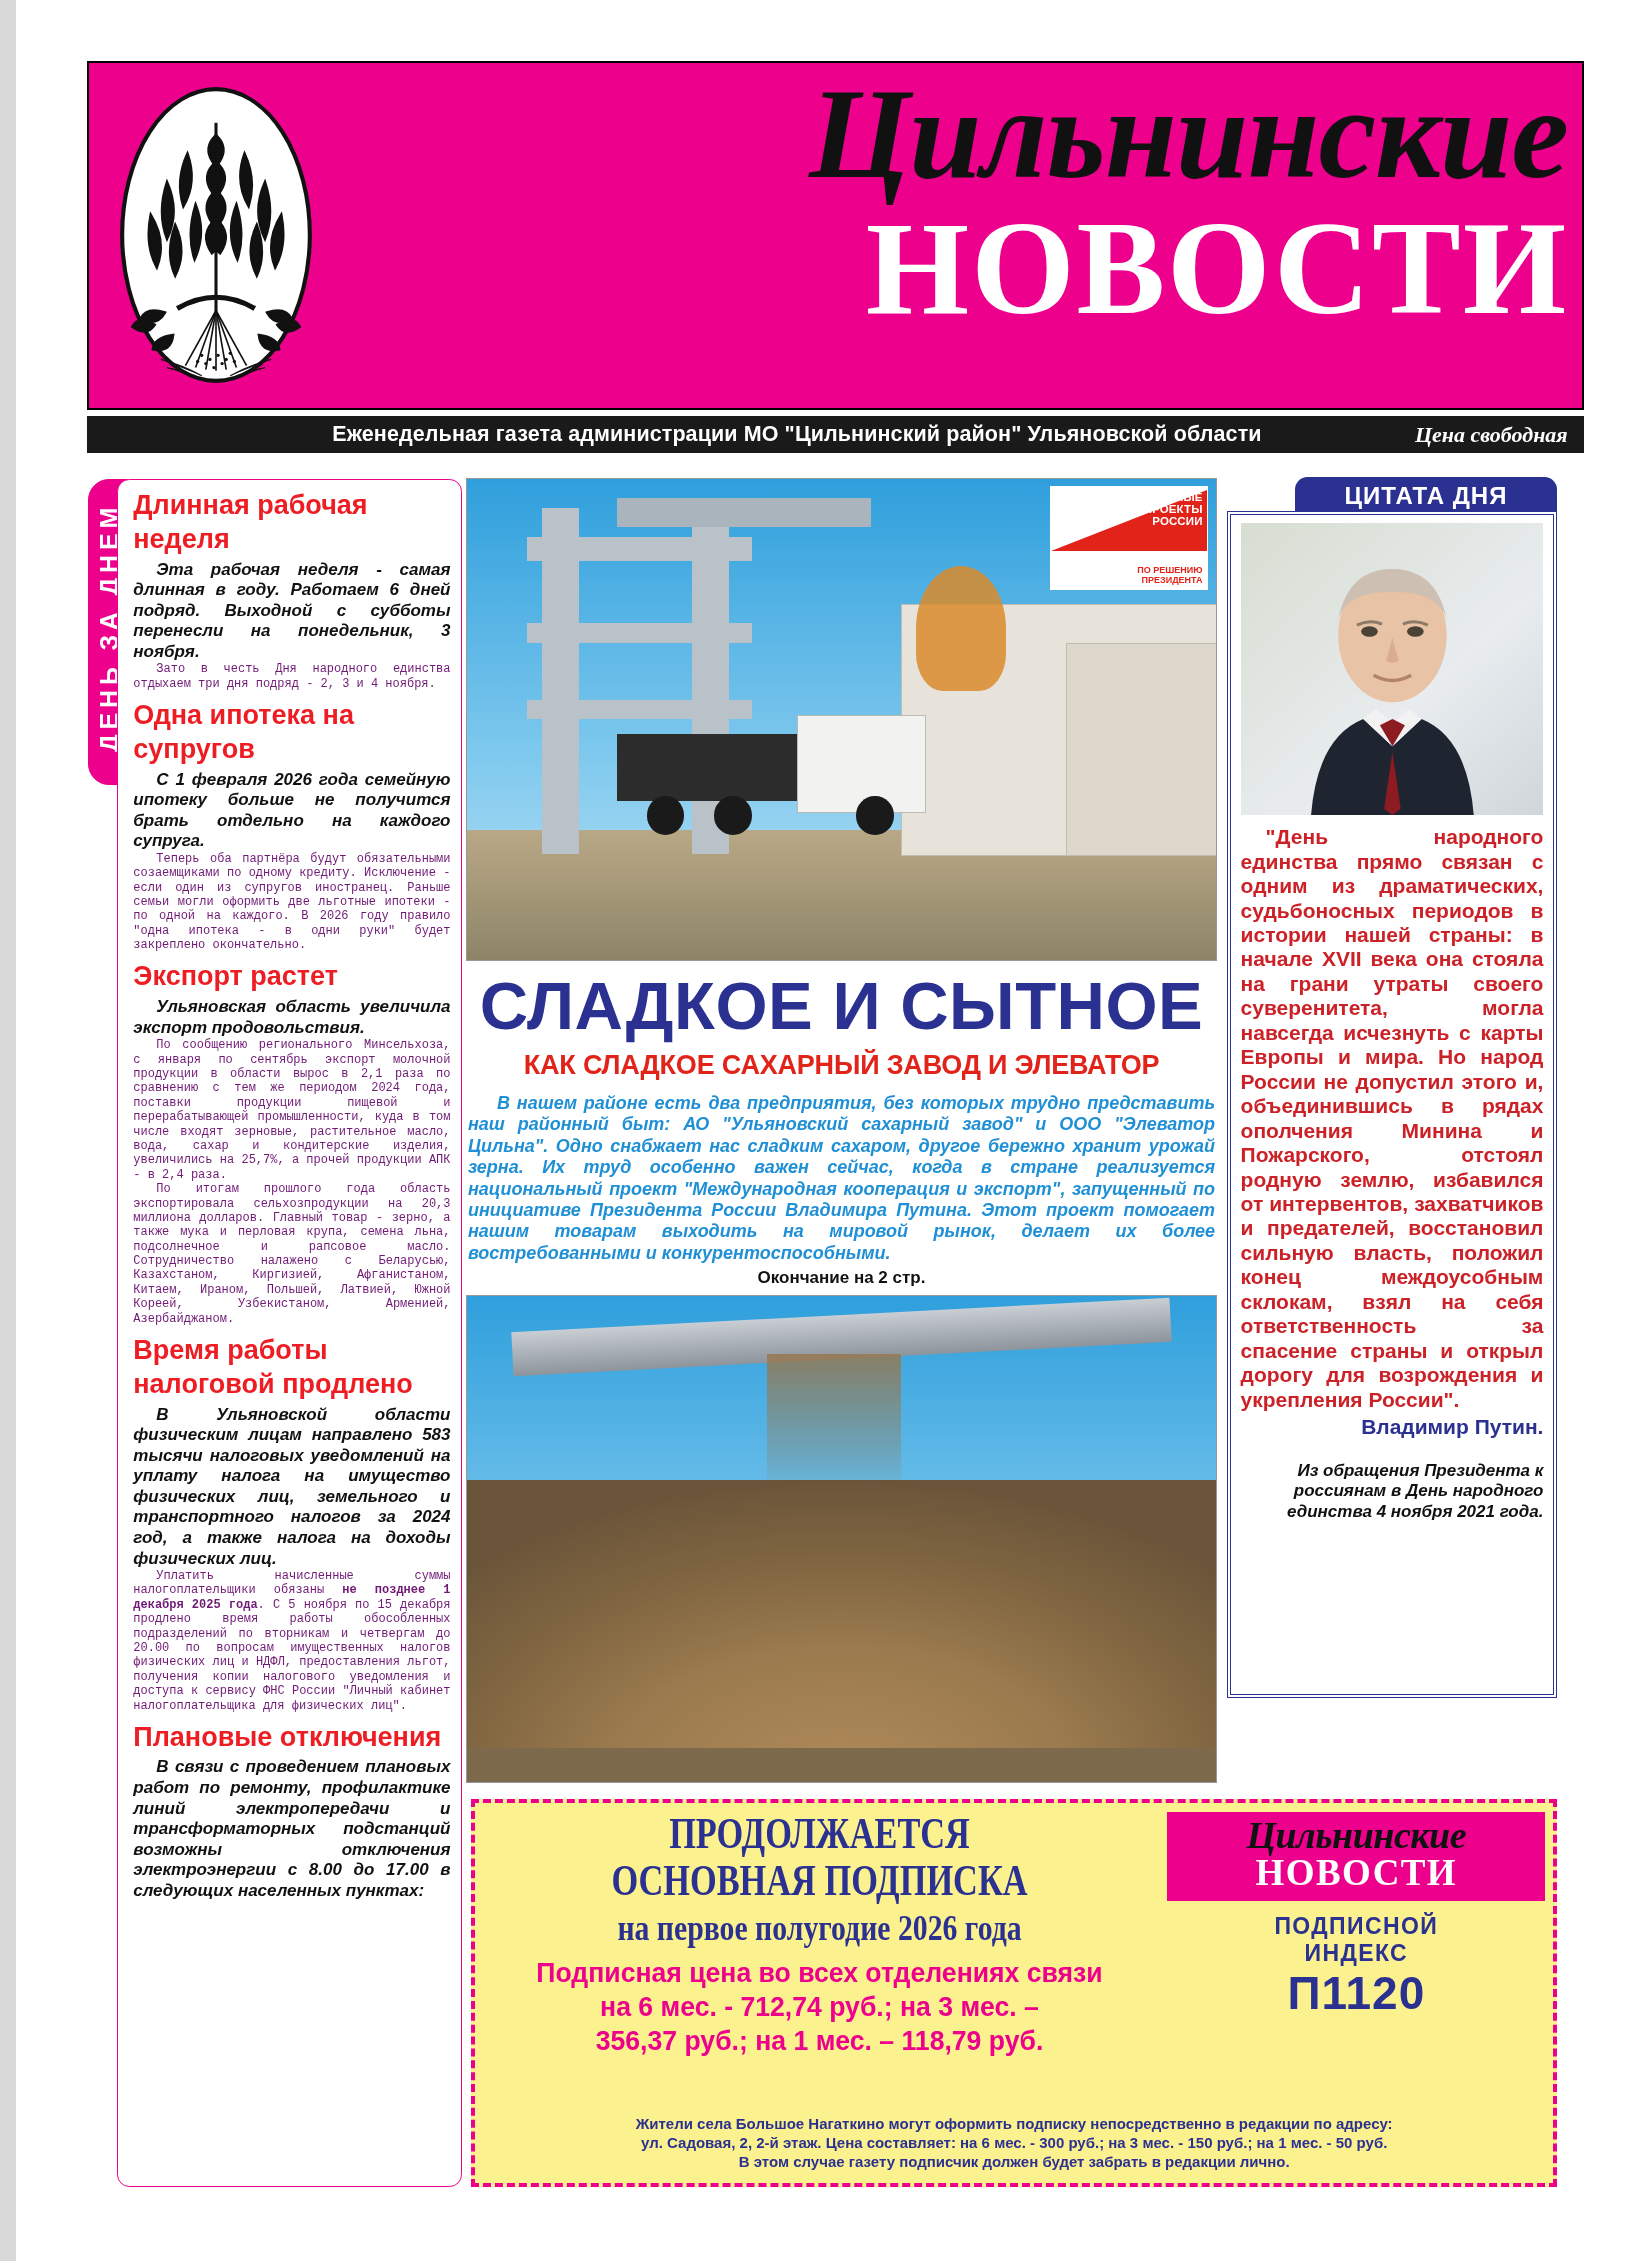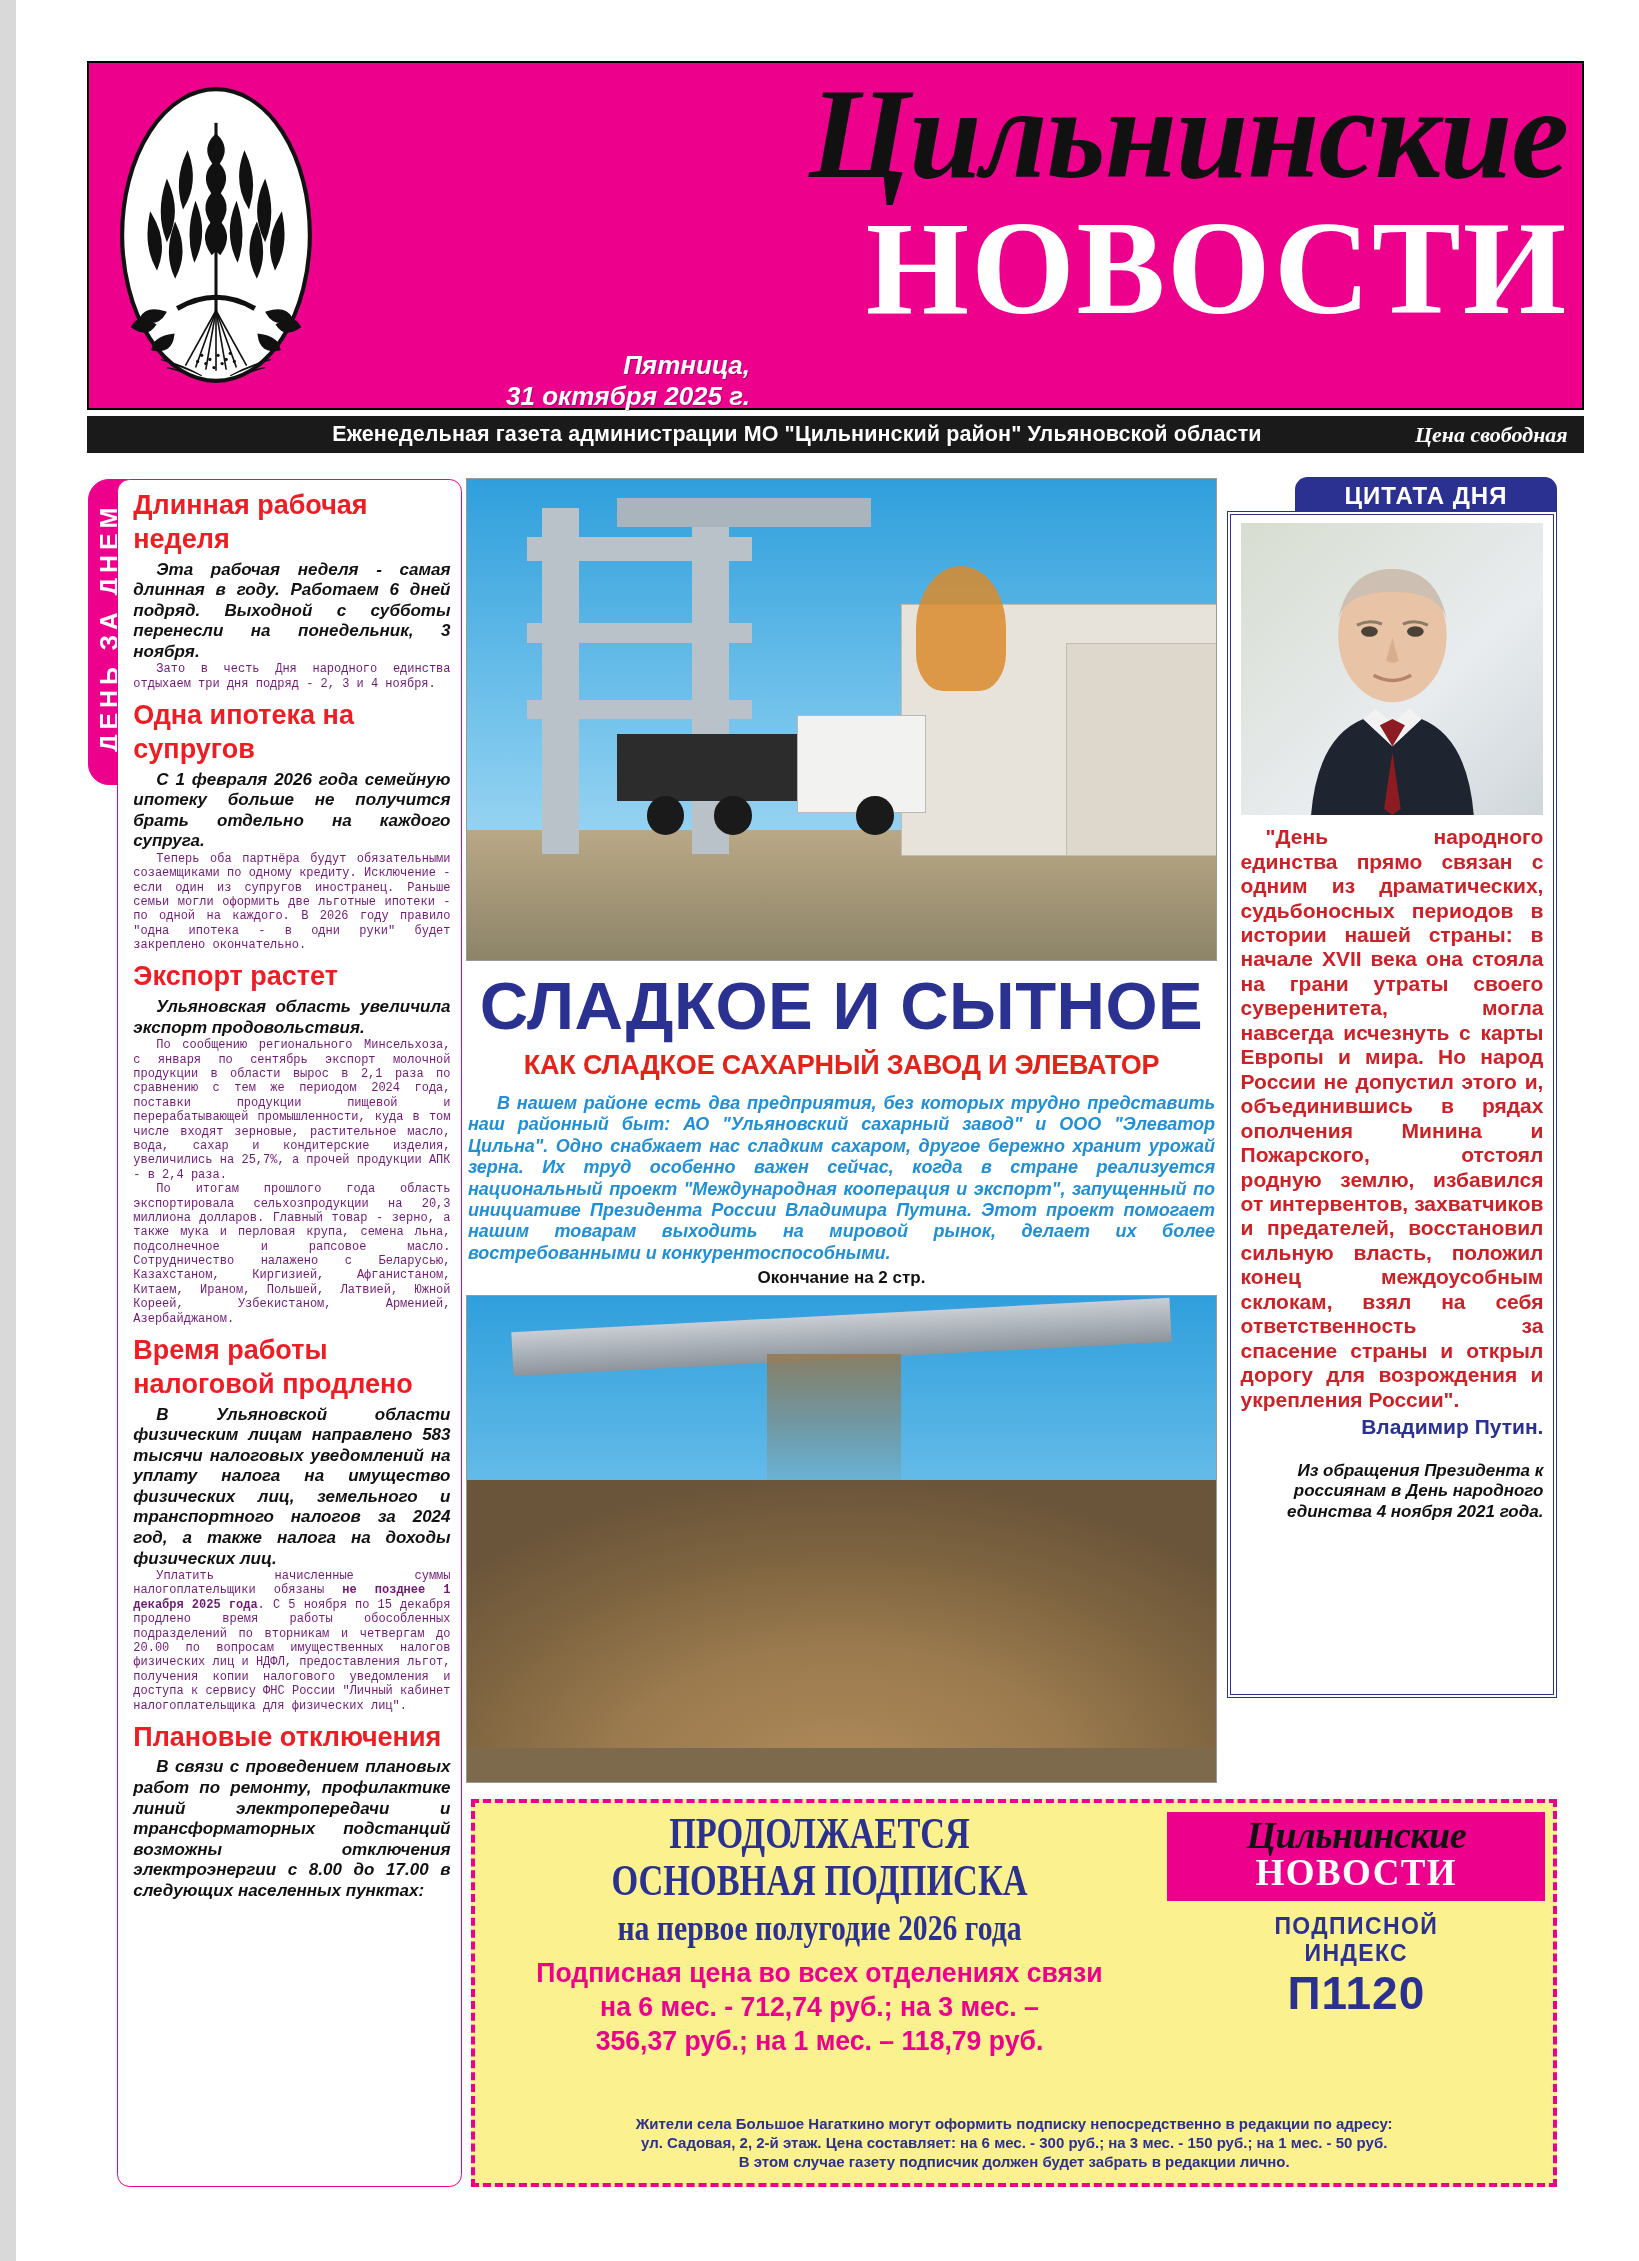--- a/index.html
+++ b/index.html
@@ -326,25 +326,20 @@
             <circle cx="82" cy="274" r="1.6"></circle>
           <circle cx="114" cy="266" r="1.6"></circle>
             <circle cx="118" cy="274" r="1.6"></circle>
         </g>
       </svg>
     </div>
 
     <div class="mh-title1">Цильнинские</div>
     <div class="mh-title2">НОВОСТИ</div>
 
-    <div class="mh-date">
-      <div>Пятница,</div>
-      <div>31 октября 2025 г.</div>
-      <div>№44 (1363)</div>
-    </div>
   </div>
 
   <div class="subbar">
     <div class="left">Еженедельная газета администрации МО "Цильнинский район" Ульяновской области</div>
     <div class="right">Цена свободная</div>
   </div>
 
   <div class="sidebar">
     <div class="sb-tab">
       <span>ДЕНЬ ЗА ДНЕМ</span>
@@ -387,20 +382,34 @@
       <div class="tower" style="left:8%;top:30%;width:30%;height:4%;"></div>
       <div class="tower" style="left:8%;top:46%;width:30%;height:4%;"></div>
       <div class="tower" style="left:20%;top:4%;width:34%;height:6%;background:#aab4bc;"></div>
       <div class="truck-bed" style="left:20%;top:53%;width:26%;height:14%;"></div>
       <div class="truck-cab" style="left:44%;top:49%;width:17%;height:20%;"></div>
       <div class="wheel" style="left:24%;top:66%;width:5%;height:8%;"></div>
       <div class="wheel" style="left:33%;top:66%;width:5%;height:8%;"></div>
       <div class="wheel" style="left:52%;top:66%;width:5%;height:8%;"></div>
       <div style="position:absolute;left:60%;top:18%;width:12%;height:26%;background:#d98b2b;border-radius:50% 50% 30% 30%;opacity:.85;"></div>
 
+      <div class="np-logo">
+        <svg class="np-red" viewBox="0 0 330 128" preserveAspectRatio="none">
+          <polygon points="0,128 330,0 330,128" fill="#e2231a"></polygon>
+        </svg>
+        <div class="np-txt">
+          <div>НАЦИОНАЛЬНЫЕ</div>
+          <div>ПРОЕКТЫ</div>
+          <div>РОССИИ</div>
+        </div>
+        <div class="np-sub">
+          <div>ПО РЕШЕНИЮ</div>
+          <div>ПРЕЗИДЕНТА</div>
+        </div>
+      </div>
     </div>
 
     <h1 class="headline">СЛАДКОЕ И СЫТНОЕ</h1>
     <h2 class="subhead">КАК СЛАДКОЕ САХАРНЫЙ ЗАВОД И ЭЛЕВАТОР</h2>
     <p class="lede">В нашем районе есть два предприятия, без которых трудно представить наш районный быт: АО "Ульяновский сахарный завод" и ООО "Элеватор Цильна". Одно снабжает нас сладким сахаром, другое бережно хранит урожай зерна. Их труд особенно важен сейчас, когда в стране реализуется национальный проект "Международная кооперация и экспорт", запущенный по инициативе Президента России Владимира Путина. Этот проект помогает нашим товарам выходить на мировой рынок, делает их более востребованными и конкурентоспособными.</p>
     <p class="contin">Окончание на 2 стр.</p>
 
     <div class="photo2">
       <div class="sky"></div>
       <div style="position:absolute;left:6%;top:4%;width:88%;height:9%;background:linear-gradient(#c9ced4,#8d949c);transform:rotate(-3deg);"></div>

